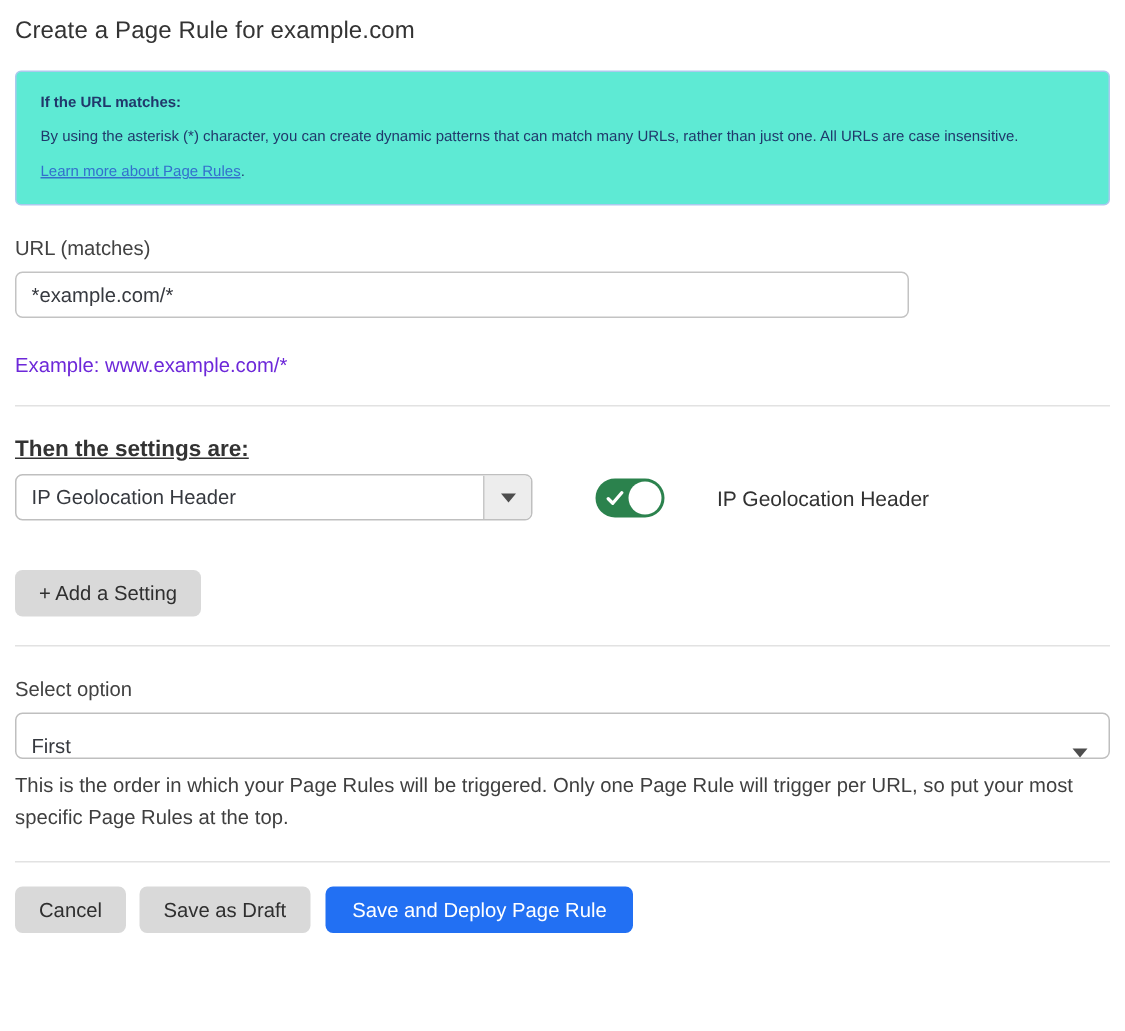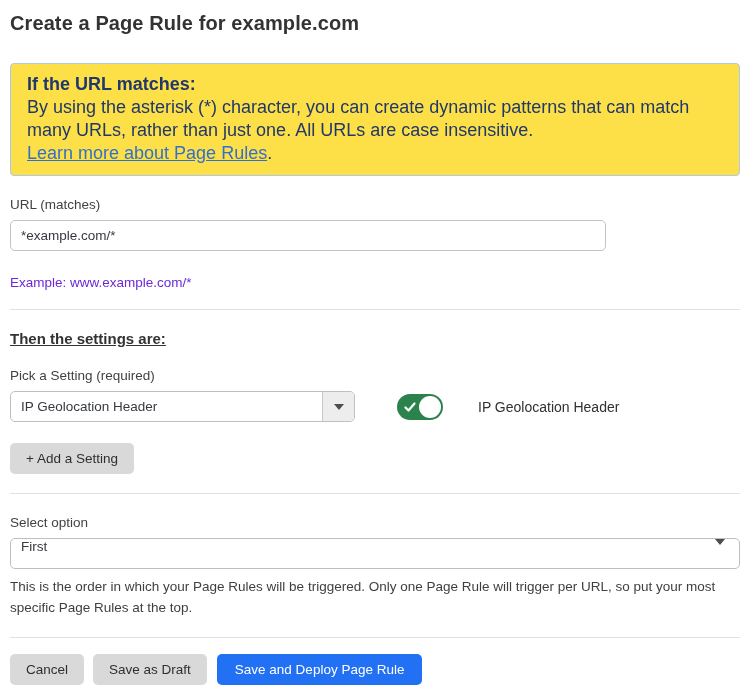--- a/index.html
+++ b/index.html
@@ -6,33 +6,33 @@
   html, body {
     width: 750px; height: 687px;
     background: #ffffff;
     font-family: "Liberation Sans", "DejaVu Sans", sans-serif;
     color: #313131;
     overflow: hidden;
   }
   .container { padding: 12px 10px 0 10px; width: 750px; }
 
   .page-title {
-    font-size: 20px;
-    font-weight: bold;
+    font-size: 16px;
+    font-weight: normal;
     color: #333333;
     letter-spacing: 0.1px;
   }
 
   .info-box {
-    margin-top: 28px;
-    background: #fde047;
+    margin-top: 17px;
+    background: #5eead4;
     border: 1px solid #abc9ee;
     border-radius: 4px;
     padding: 9px 16px 10px 16px;
-    font-size: 18px;
+    font-size: 10px;
     line-height: 23px;
     color: #20386b;
   }
   .info-box .info-heading { font-weight: bold; }
   .info-box .info-link {
     color: #3370cd;
     text-decoration: underline;
     cursor: pointer;
   }
   .info-box .info-link-suffix { color: #20386b; }
@@ -150,31 +150,31 @@
     font-size: 13.5px;
     padding: 0 16px;
     height: 31px;
     line-height: 31px;
     cursor: pointer;
   }
   .btn-gray {
     background: #d9d9d9;
     color: #2f2f2f;
   }
-  .add-setting-btn { margin-top: 21px; }
+  .add-setting-btn { margin-top: 33px; }
 
   .select-box {
     margin-top: 8px;
     width: 730px;
     height: 31px;
     border: 1px solid #bfbfbf;
     border-radius: 5px;
     background: #ffffff;
     display: flex;
-    align-items: flex-start;
+    align-items: flex-end;
     padding: 0 14px 0 10px;
     cursor: pointer;
   }
   .select-value {
     flex: 1;
     font-size: 13.5px;
     color: #36393f;
   }
   .help-text {
     margin-top: 7px;
@@ -212,21 +212,20 @@
   </div>
 
   <div class="field-label">URL (matches)</div>
   <input class="text-input" type="text" value="*example.com/*" style="">
   <div class="helper-text">Example: www.example.com/*</div>
 
   <hr class="divider">
 
   <div class="section-heading">Then the settings are:</div>
 
-  <div class="field-label">Pick a Setting (required)</div>
 
   <div class="setting-row">
     <div class="dropdown">
       <div class="dropdown-value">IP Geolocation Header</div>
       <div class="dropdown-arrow-btn">
         <span class="caret"></span>
       </div>
     </div>
 
     <div class="toggle" id="setting-toggle" style="background: rgb(43, 130, 77);">

